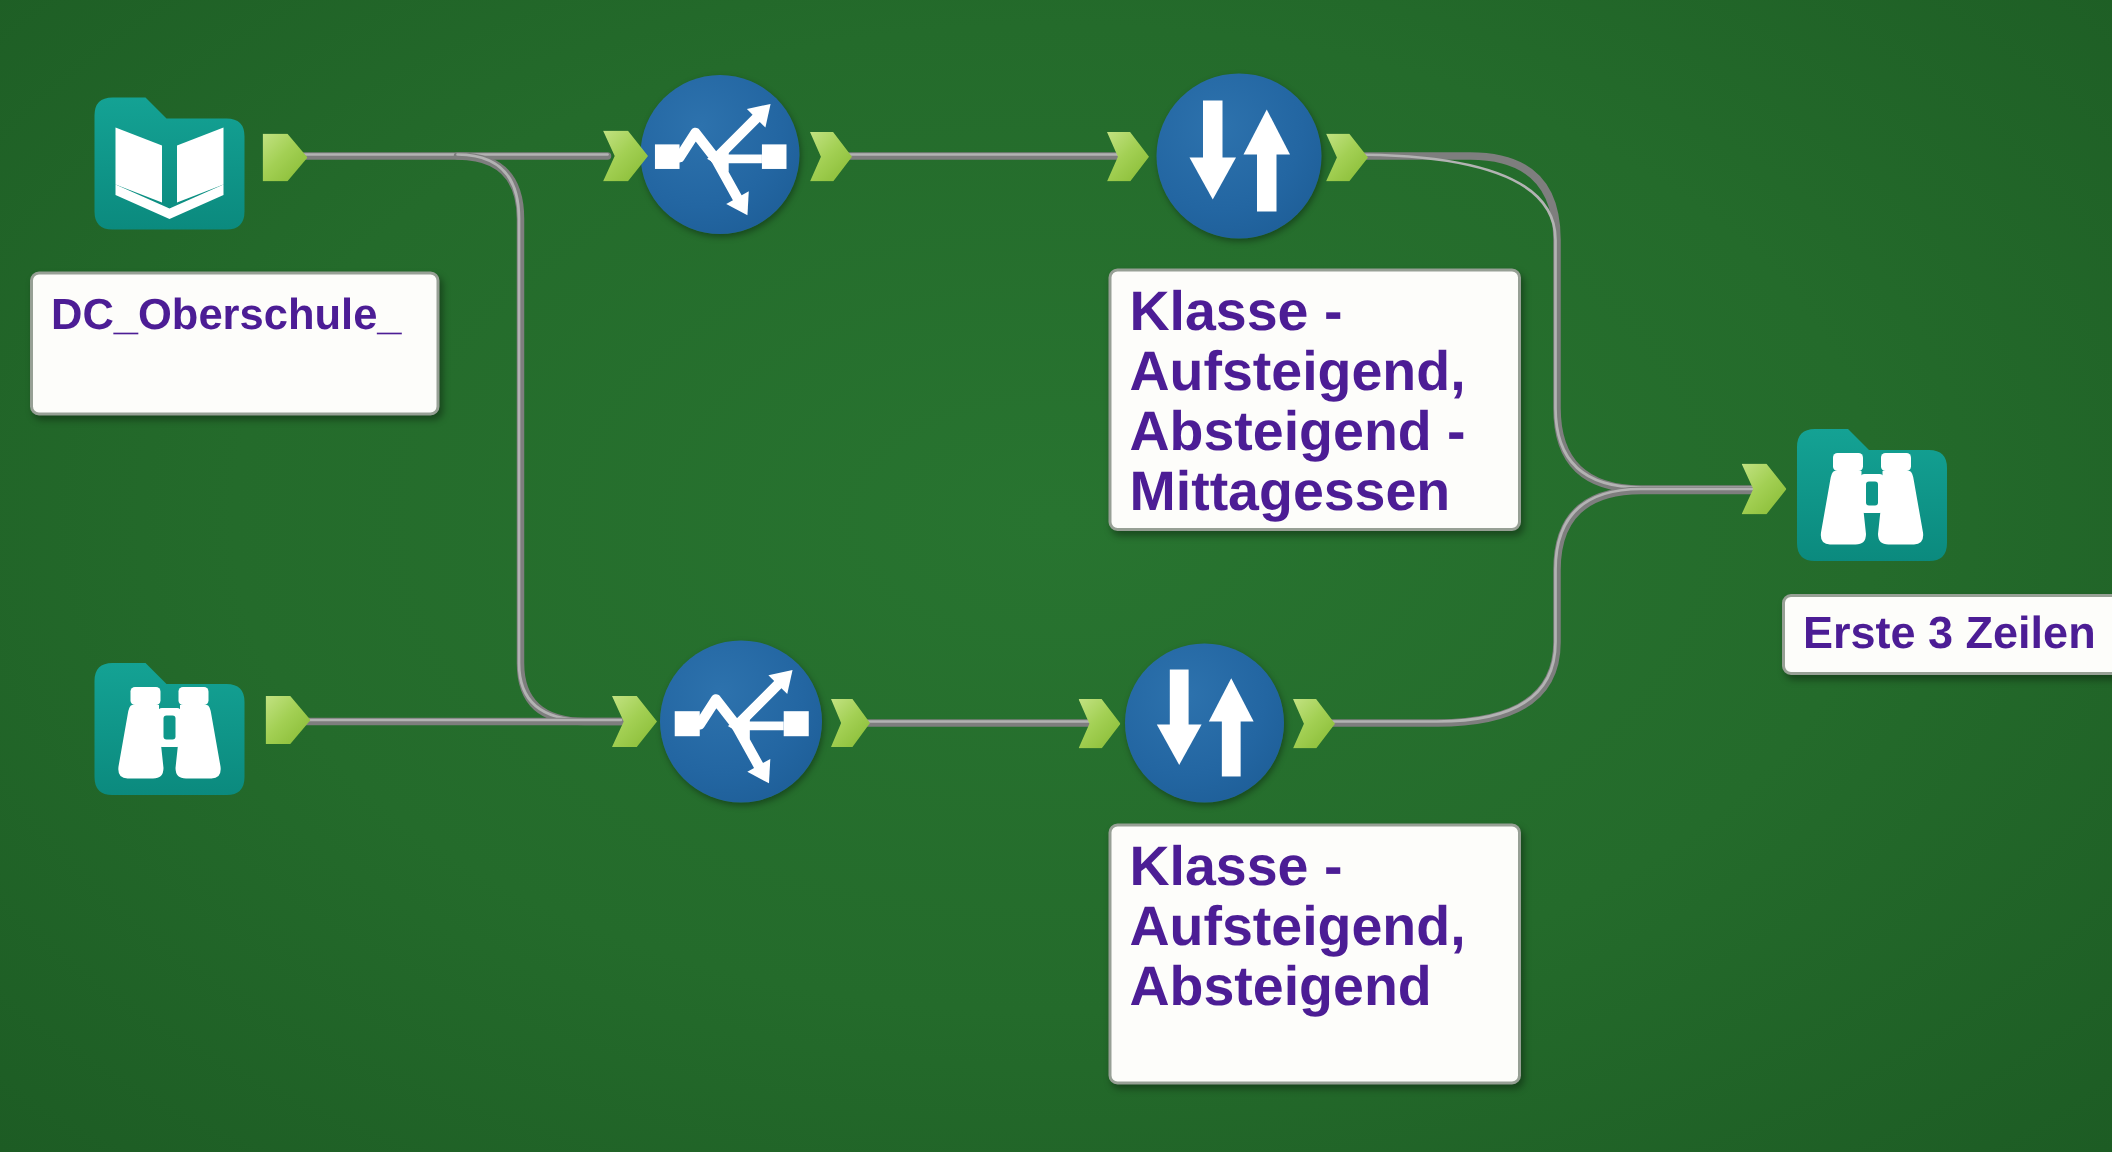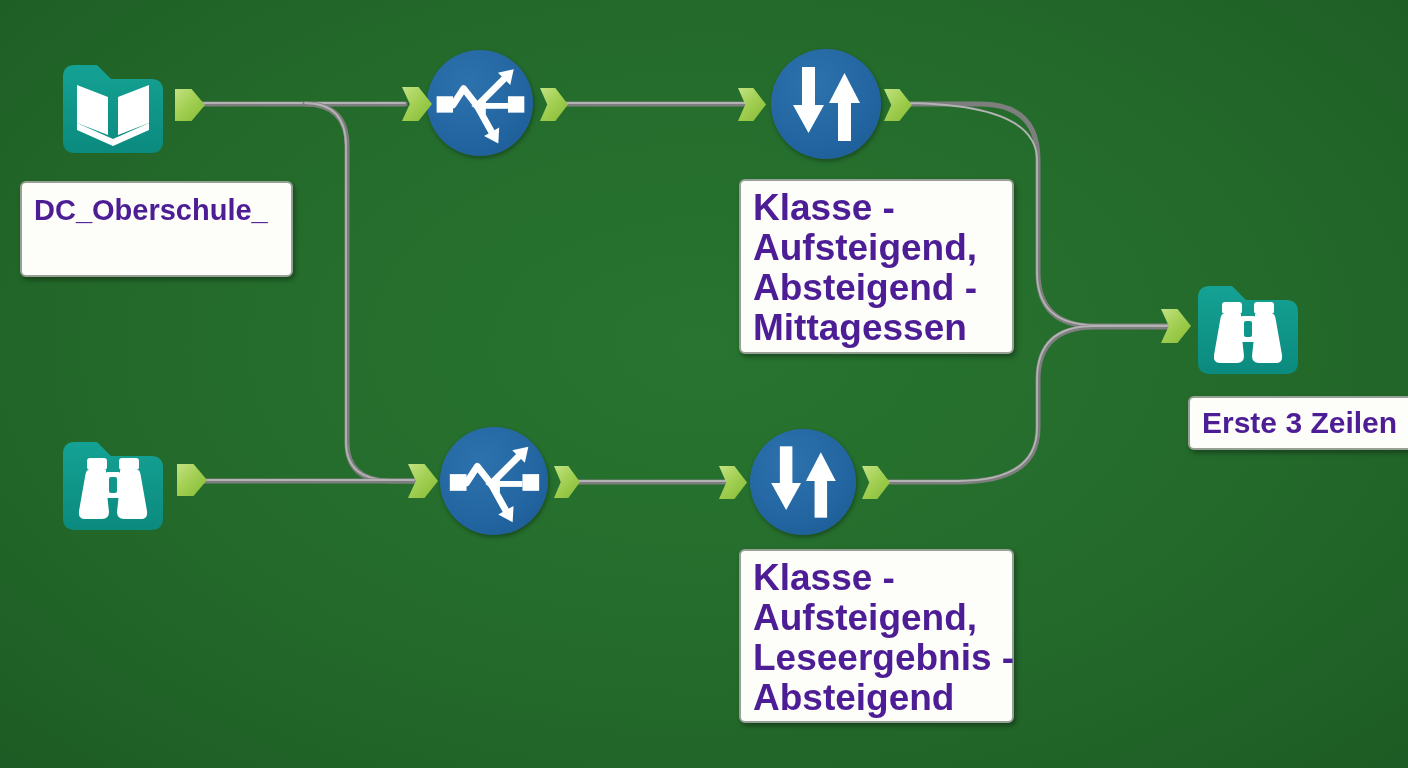--- a/index.html
+++ b/index.html
@@ -211,21 +211,20 @@
   <div class="label-box lines-4" style="left:739px;top:179px;width:275px;height:175px;">
     <span class="ln">Klasse -</span>
     <span class="ln">Aufsteigend,</span>
     <span class="ln">Absteigend -</span>
     <span class="ln">Mittagessen</span>
   </div>
 
   <div class="label-box lines-4" style="left:739px;top:549px;width:275px;height:174px;">
     <span class="ln">Klasse -</span>
     <span class="ln">Aufsteigend,</span>
-    <span class="ln">Leseergebnis -</span>
     <span class="ln">Absteigend</span>
   </div>
 
   <div class="label-box lines-1" style="left:1167px;top:396px;width:228px;height:54px;margin-left:21px;">
     <span class="ln">Erste 3 Zeilen</span>
   </div>
 
 </div>
 
 </body></html>

